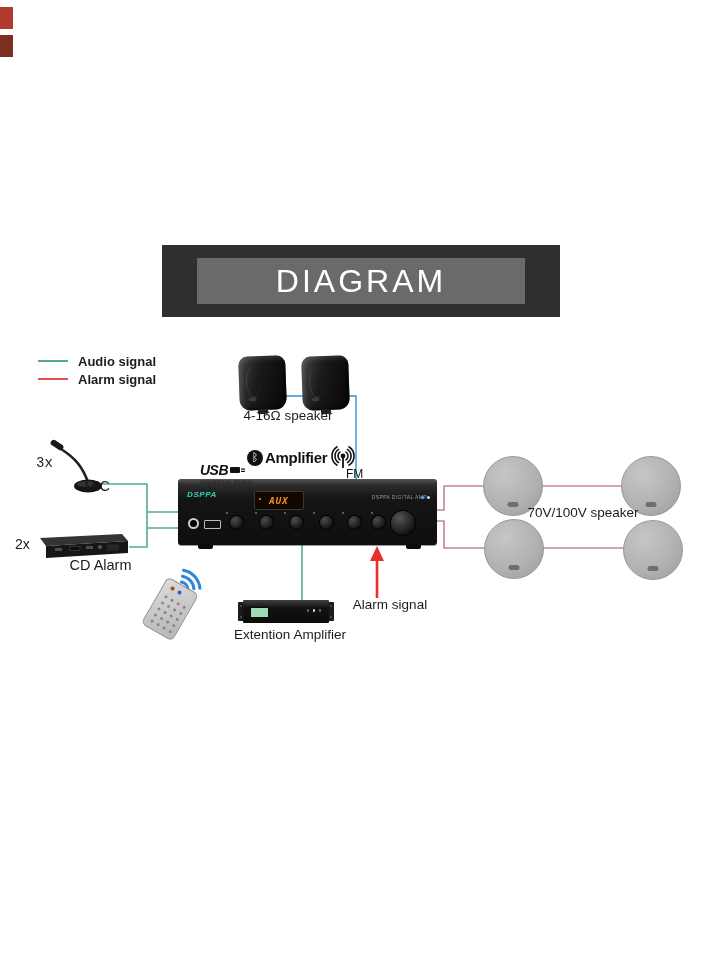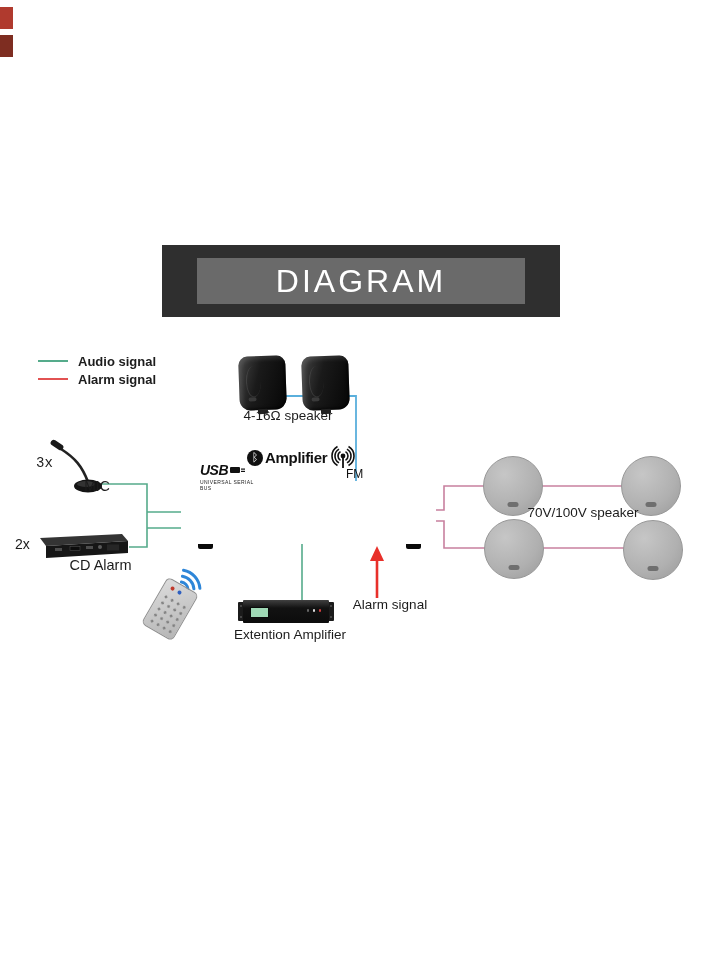--- a/index.html
+++ b/index.html
@@ -204,20 +204,40 @@
       <path d="M17.5,3.47 A11,11 0 0 0 17.5,22.53"></path>
       <path d="M25.5,8.67 A5,5 0 0 1 25.5,17.33"></path>
       <path d="M27,6.07 A8,8 0 0 1 27,19.93"></path>
       <path d="M28.5,3.47 A11,11 0 0 1 28.5,22.53"></path>
     </g>
     <circle cx="23" cy="13" r="2.4" fill="#111"></circle>
     <line x1="23" y1="13" x2="23" y2="25" stroke="#111" stroke-width="1.8"></line>
     <text x="26" y="35" font-size="12" fill="#111" font-family="Liberation Sans, sans-serif">FM</text>
   </svg>
 
+  <div class="abs amp z2">
+    <span class="amp-logo">DSPPA</span>
+    <div class="amp-display">
+      <span class="ddot"></span>
+      <span class="dtext">AUX</span>
+    </div>
+    <span class="amp-paneltext">DSPPA DIGITAL AMP</span>
+    <div class="amp-ticks"></div>
+    <div class="jack"></div>
+    <div class="usbport"></div>
+    <div class="knob" style="left:52px;"></div>
+    <div class="knob" style="left:82px;"></div>
+    <div class="knob" style="left:112px;"></div>
+    <div class="knob" style="left:142px;"></div>
+    <div class="knob" style="left:170px;"></div>
+    <div class="knob" style="left:194px;"></div>
+    <div class="bigknob"></div>
+    <div class="led" style="left:243px;top:17px;"></div>
+    <div class="led" style="left:249px;top:17px;background:#cfe6ff;"></div>
+  </div>
   <div class="foot" style="left:198px;top:544px;"></div>
   <div class="foot" style="left:406px;top:544px;"></div>
 
   <div class="count" style="left:36px;top:455px;font-family:Liberation Mono, monospace;">3x</div>
   <div class="lbl" style="left:67px;top:478px;width:60px;font-size:14px;">MIC</div>
   <div class="count" style="left:15px;top:536px;">2x</div>
   <div class="lbl" style="left:48px;top:557px;width:105px;font-size:14.5px;">CD Alarm</div>
 
   <div class="abs remote">
     <div class="rb" style="left:7px;top:5px;background:#c0392b;"></div>

